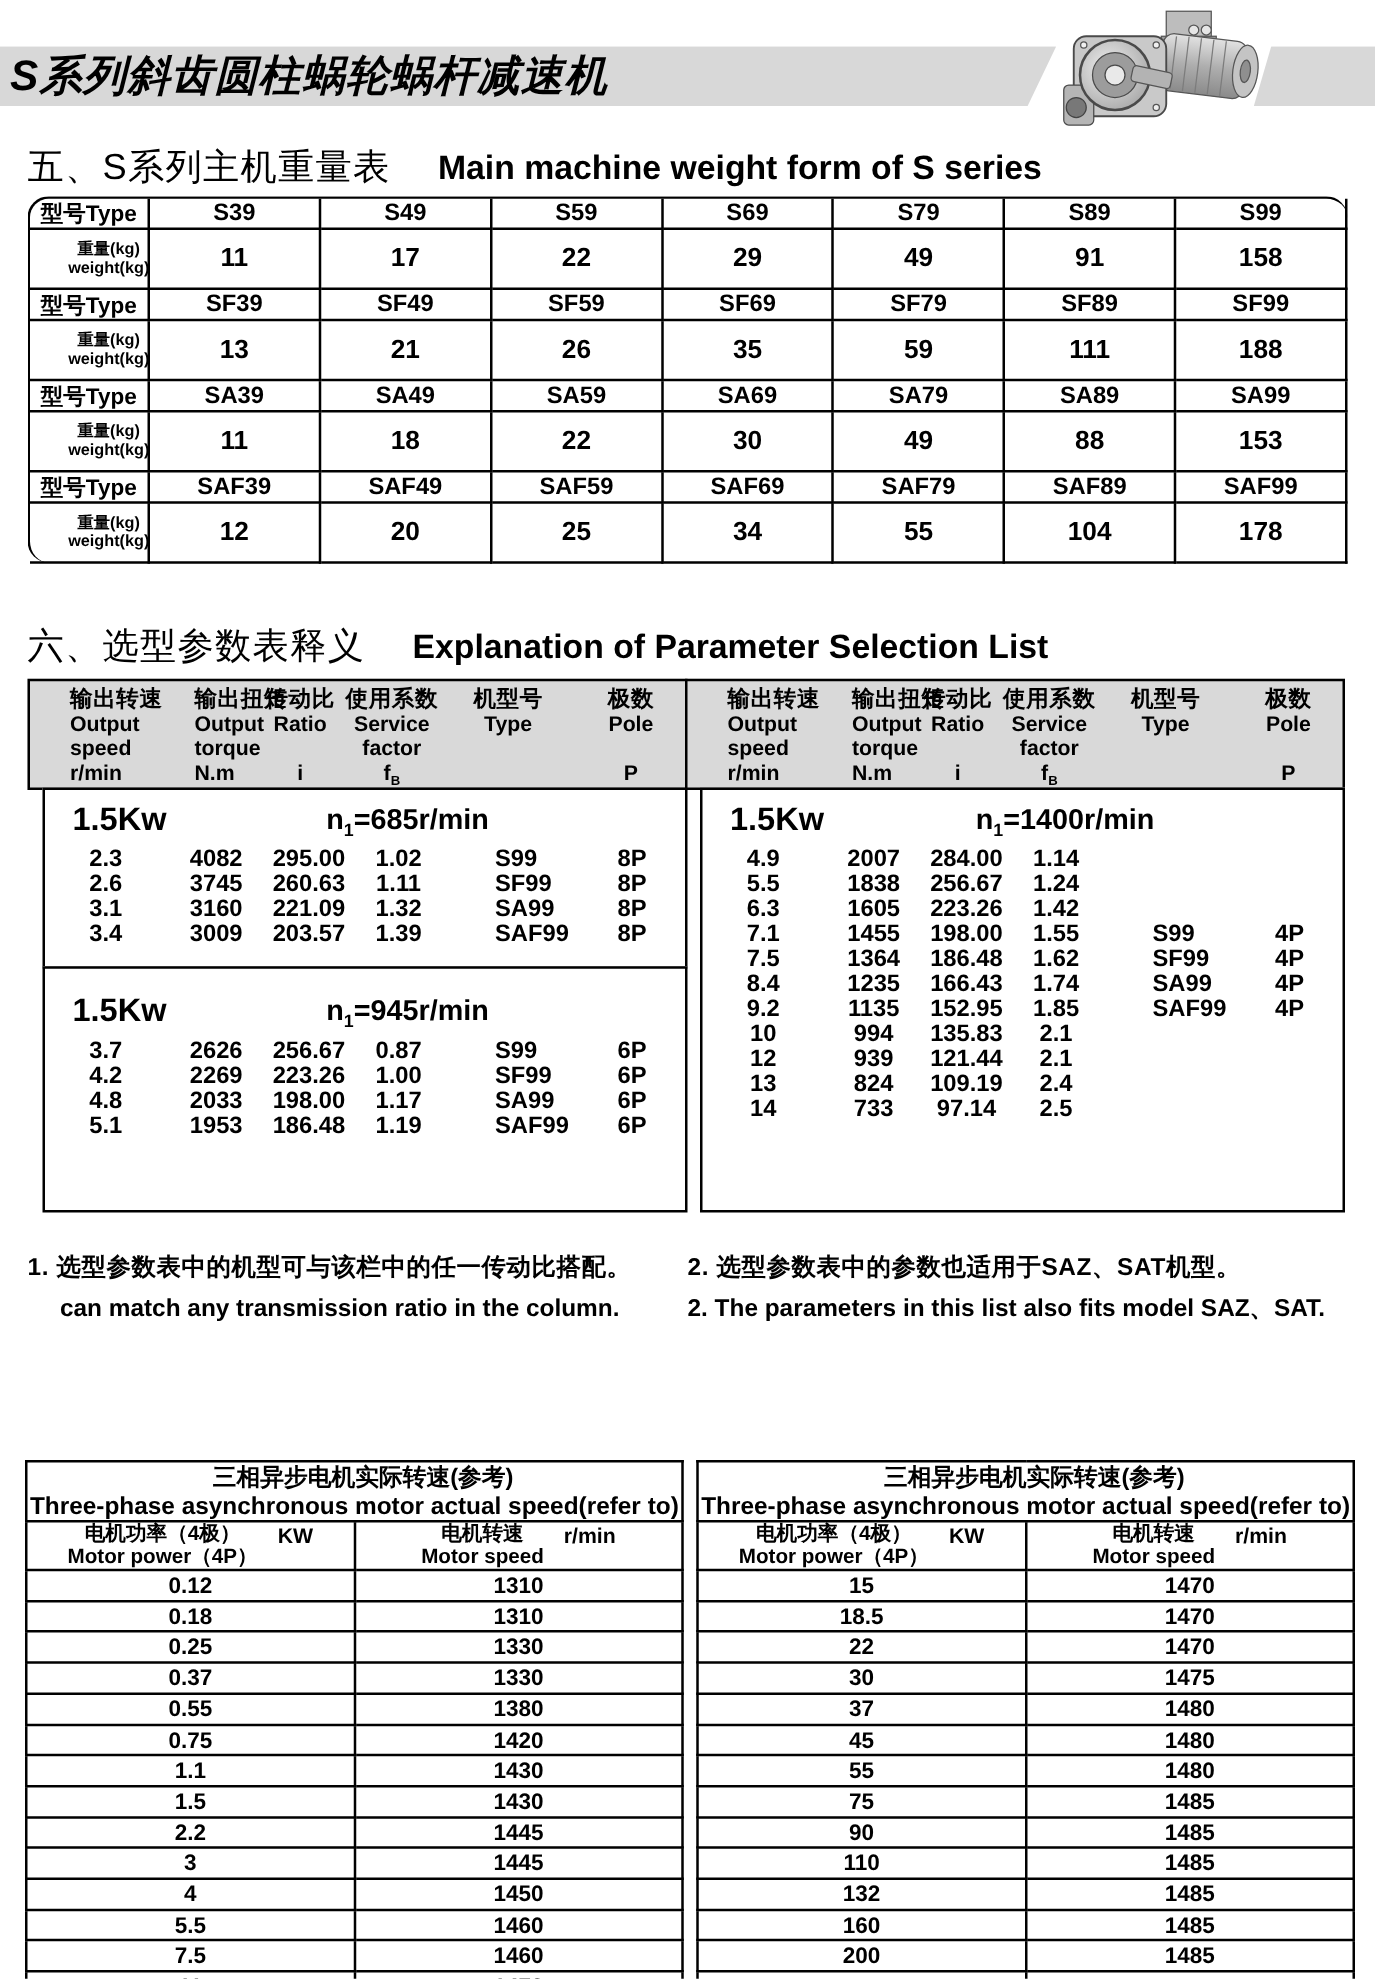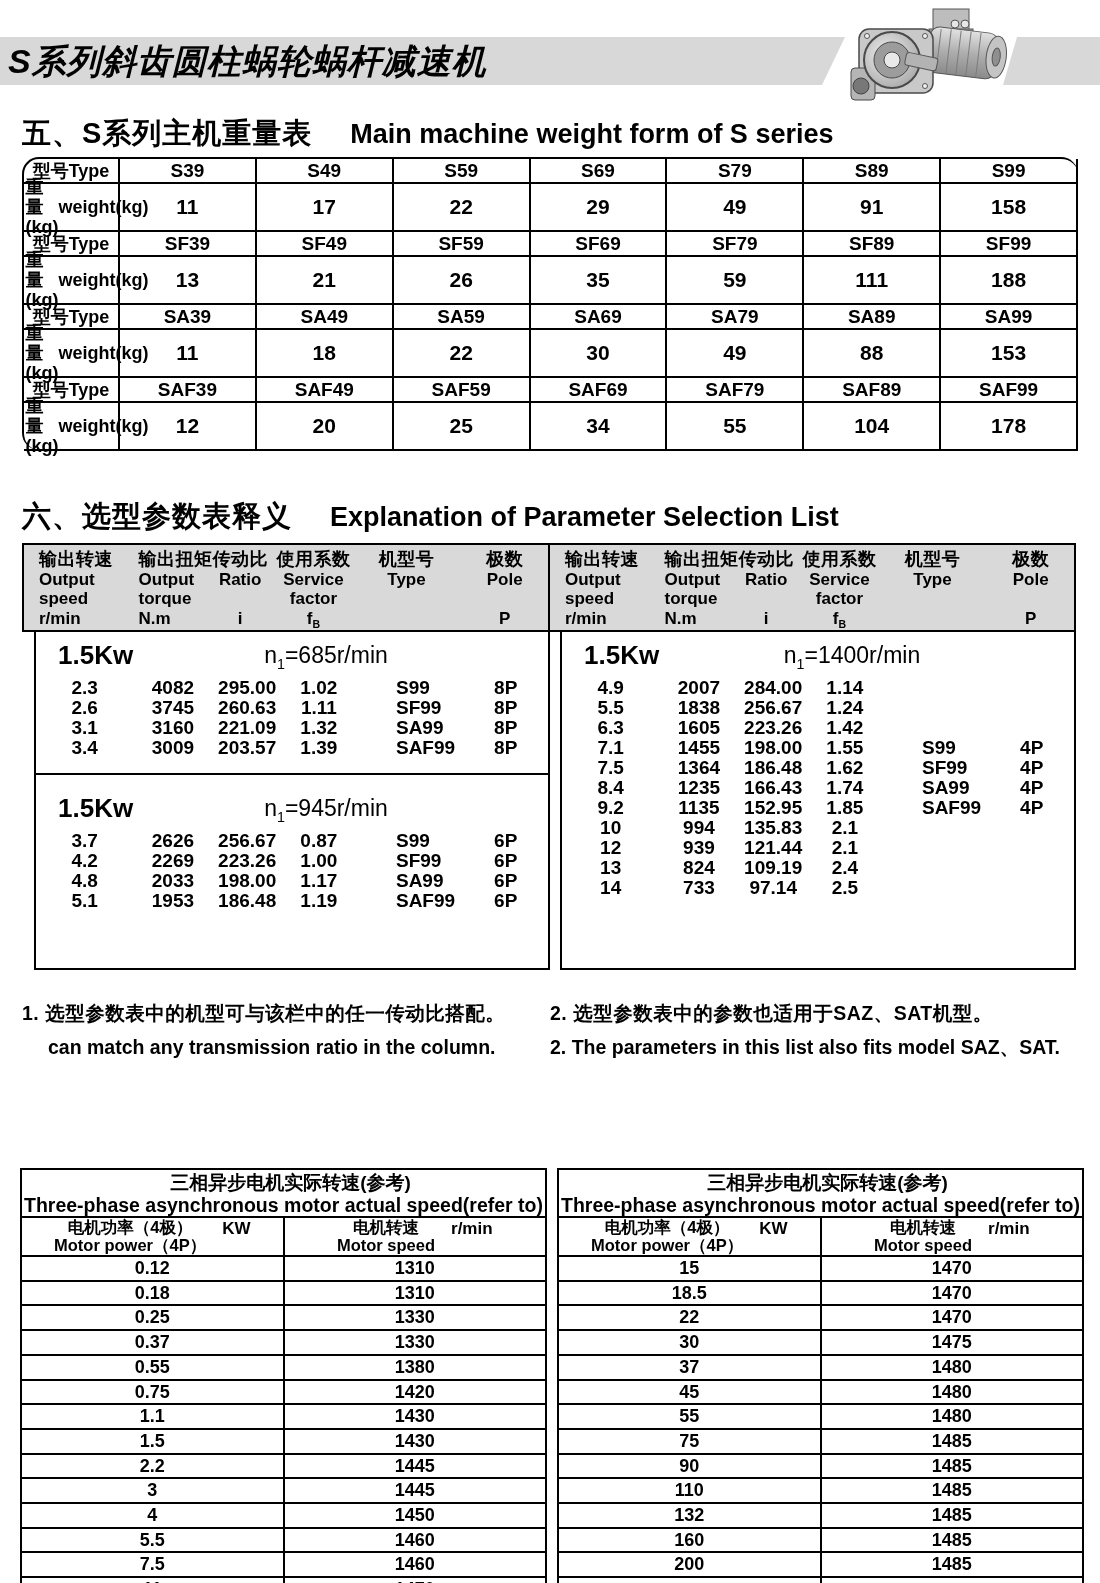--- a/index.html
+++ b/index.html
@@ -10,55 +10,55 @@
   .band{position:absolute;top:37px;height:48px;background:#d8d8d8;}
   .band-title{left:0;width:845px;clip-path:polygon(0 0,100% 0,calc(100% - 23px) 100%,0 100%);}
   .band-right{left:1003px;width:97px;clip-path:polygon(14px 0,100% 0,100% 100%,0 100%);}
   .band-title .t{
     position:absolute;left:8px;top:0;line-height:48px;font-size:34px;font-weight:bold;
     font-style:italic;letter-spacing:1px;white-space:nowrap;
   }
   .gearmotor{position:absolute;left:843px;top:2px;}
   .sec-heading{position:absolute;left:22px;display:flex;align-items:baseline;gap:38px;white-space:nowrap;}
   #sec5{top:114px;} #sec6{top:497px;}
-  .sec-cn{font-size:29px;font-weight:bold;letter-spacing:1px;}
+  .sec-cn{font-size:29px;font-weight:normal;letter-spacing:1px;}
   .sec-en{font-size:27px;font-weight:bold;}
 
   
   .weight-table{
     position:absolute;left:22px;top:157px;width:1056px;height:293px;box-sizing:border-box;
     display:grid;grid-template-columns:96px repeat(7,1fr);
     grid-template-rows:25px 48px 25px 48px 25px 48px 25px 48px;
     border-top:2px solid #000;border-left:2px solid #000;background:#fff;border-radius:17px;
   }
   .wcell{border-right:2px solid #000;border-bottom:2px solid #000;display:flex;
     align-items:center;justify-content:center;font-weight:bold;box-sizing:border-box;}
   .type-cell{font-size:19px;}
   .type-label{font-size:18px;}
   .weight-cell{font-size:21px;}
-  .weight-label{flex-direction:row;font-size:18px;line-height:1.12;padding-left:32px;}
+  .weight-label{flex-direction:column;font-size:13px;line-height:1.12;padding-left:32px;}
 
   
   .param-wrap{position:absolute;left:22px;top:543px;width:1056px;display:flex;}
   .param-col{width:528px;flex:0 0 528px;}
   .param-col.right{margin-left:-2px;}
   .pbox{border:2px solid #000;box-sizing:border-box;position:relative;background:#fff;}
   .pbox + .pbox{margin-top:-2px;margin-left:12px;}
   .phead{height:89px;background:#d9d9d9;display:grid;
     grid-template-columns:19% 15.5% 13.5% 14.5% 21% 16.5%;padding-top:5px;box-sizing:border-box;}
   .phc{display:flex;flex-direction:column;align-items:center;}
-  .phc.a-left{align-items:flex-start;padding-left:15px;}
+  .phc.a-left{align-items:flex-start;padding-left:32px;}
   .phc .ln{font-size:17px;font-weight:bold;line-height:19.5px;white-space:pre;}
   .phc .cn{font-size:18px;letter-spacing:0.5px;}
   sub{font-size:62%;}
   #pbox-685{height:145px;} #pbox-945{height:197px;} #pbox-1400{height:340px;}
   .ptitle{position:relative;height:34px;margin-top:8px;}
   .pbox-mid .ptitle{margin-top:18px;}
   .kw{position:absolute;left:22px;top:0;font-size:26px;font-weight:bold;}
-  .n1{position:absolute;left:150px;width:280px;top:2px;text-align:center;font-size:23px;font-weight:normal;}
+  .n1{position:absolute;left:150px;width:280px;top:2px;text-align:center;font-size:23px;font-weight:bold;}
   .prows{display:grid;grid-template-columns:19% 15.5% 13.5% 14.5% 21% 16.5%;margin-top:4px;}
   .pcell{height:20px;line-height:20px;font-size:19px;font-weight:bold;text-align:center;}
   .pcell.c-type{text-align:left;padding-left:40px;box-sizing:border-box;}
 
   
   .notes{position:absolute;top:1000px;left:22px;width:1056px;display:flex;font-weight:bold;}
   .note{width:50%;}
   .note .cn{font-size:19.5px;margin-bottom:9px;letter-spacing:0.5px;}
   .note .en{font-size:19.5px;line-height:23px;}
   .note .en2{padding-left:26px;}

